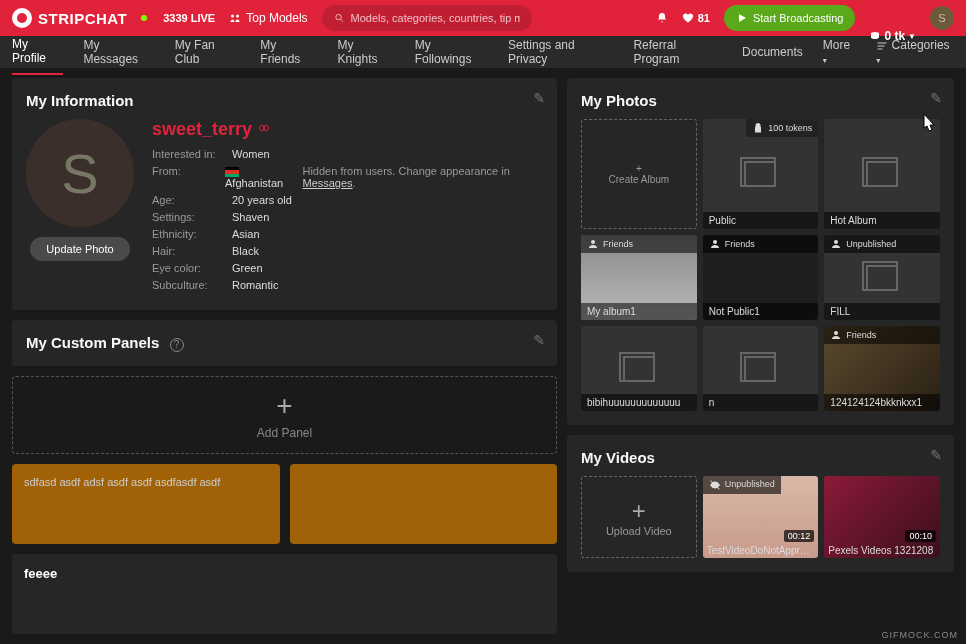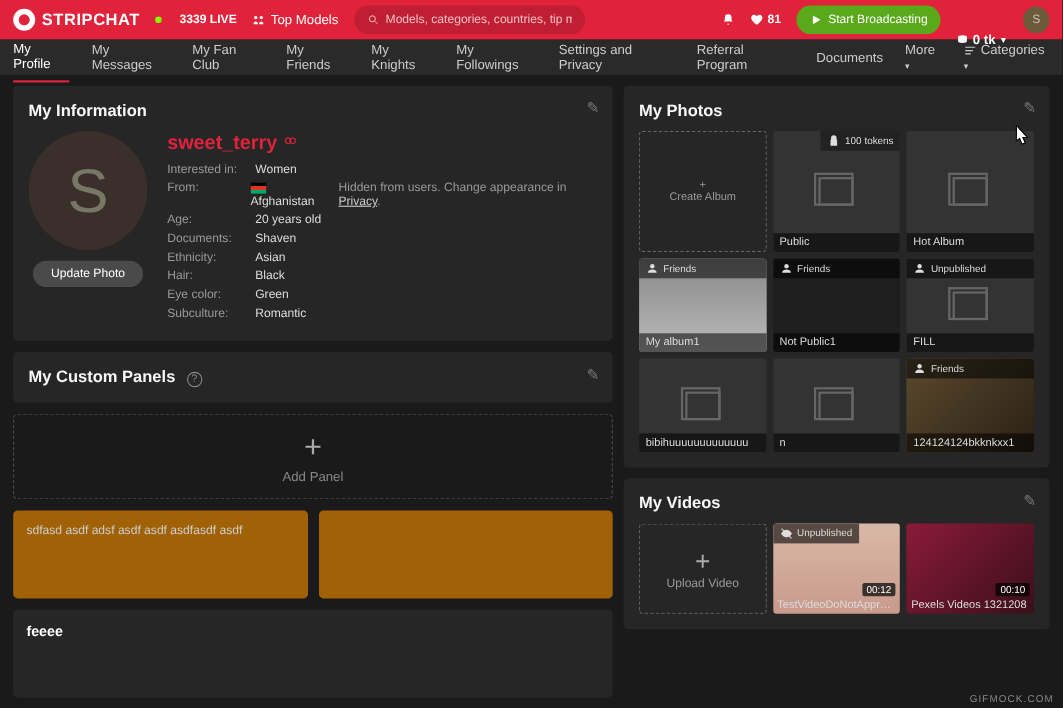--- a/index.html
+++ b/index.html
@@ -188,28 +188,28 @@
               </svg>
           </div>
           <div id="info-rows">
               <div class="detail">
                 <span class="k">Interested in:</span>
                 <span class="v">Women</span>
               </div>
               <div class="detail">
                 <span class="k">From:</span>
                 <span class="v"><span class="flag"></span>Afghanistan</span>
-                <span class="hidden-note">Hidden from users. Change appearance in <a>Privacy</a>.</span>
+                <span class="hidden-note">Hidden from users. Change appearance in <a>Messages</a>.</span>
               </div>
               <div class="detail">
                 <span class="k">Age:</span>
                 <span class="v">20 years old</span>
               </div>
               <div class="detail">
-                <span class="k">Documents:</span>
+                <span class="k">Settings:</span>
                 <span class="v">Shaven</span>
               </div>
               <div class="detail">
                 <span class="k">Ethnicity:</span>
                 <span class="v">Asian</span>
               </div>
               <div class="detail">
                 <span class="k">Hair:</span>
                 <span class="v">Black</span>
               </div>

